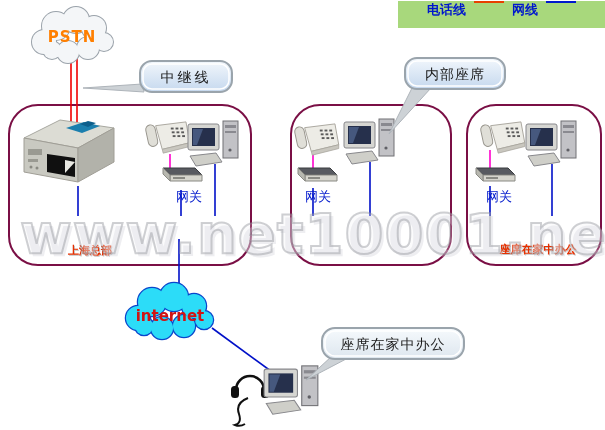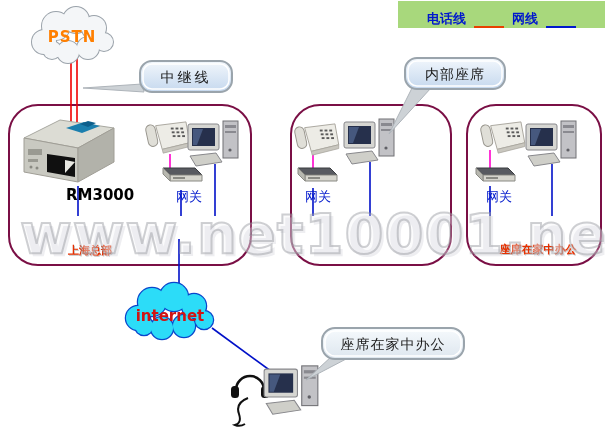--- a/index.html
+++ b/index.html
@@ -6,21 +6,21 @@
   #stage{
     position:relative;width:605px;height:430px;overflow:hidden;background:#fff;
     font-family:"DejaVu Sans",sans-serif;
   }
   #stage *{box-sizing:border-box;}
   .abs{position:absolute;}
 
   
   .legend{
     left:398px;top:1px;width:207px;height:27px;z-index:9;
-    background:var(--legend-bg);display:flex;align-items:flex-end;justify-content:center;gap:8px;
+    background:var(--legend-bg);display:flex;align-items:flex-start;justify-content:center;gap:8px;
     color:var(--legend-text);font-size:13px;font-weight:bold;
   }
   .legend .swatch{display:inline-block;width:30px;height:0;border-top-width:2px;border-top-style:solid;}
   .legend .sw-phone{border-top-color:#e84000;}
   .legend .sw-net{border-top-color:var(--legend-text);}
 
   
   .site-box{border:2px solid var(--site-border);border-radius:30px;background:transparent;z-index:1;}
   .box-shanghai{left:8px;top:104px;width:244px;height:162px;}
   .box-shenzhen{left:290px;top:104px;width:162px;height:162px;}
@@ -142,21 +142,20 @@
     <polygon points="4,38 30,35 36,44 10,48" fill="#cfcfc9" stroke="#88888c" stroke-width="1"></polygon>
   </svg>
 
   <svg class="abs device" style="left:155px;top:166px" width="48" height="20" viewBox="0 0 48 20">
     <polygon points="8,2 40,2 47,9 15,9" fill="#585a60" stroke="#3a3c40" stroke-width="1"></polygon>
     <polygon points="15,9 47,9 47,15 15,15" fill="#d6d5cd" stroke="#8a8a84" stroke-width="1"></polygon>
     <polygon points="8,2 15,9 15,15 8,8" fill="#b8b8b0" stroke="#8a8a84" stroke-width="1"></polygon>
     <rect x="18" y="11" width="12" height="2" fill="#8a8a84"></rect>
   </svg>
 
-  <div class="abs lbl server-label" style="left:66px;top:186px">RM3000</div>
   <div class="abs lbl gateway-label" style="left:176px;top:188px;width:40px">网关</div>
   <div class="abs lbl site-label" style="left:40px;top:243px;width:100px">上海总部</div>
 
   <svg class="abs device" style="left:292px;top:122px" width="48" height="36" viewBox="0 0 50 38">
     <polygon points="13,6 45,2 49,24 20,31" fill="#edece6" stroke="#a7a49c" stroke-width="1"></polygon>
     <polygon points="20,31 49,24 49,28 21,35" fill="#c9c7bf" stroke="#a7a49c" stroke-width="0.8"></polygon>
     <g fill="#5a5a5a">
       <rect x="29" y="8" width="3" height="2"></rect>
         <rect x="34" y="8" width="3" height="2"></rect>
         <rect x="39" y="8" width="3" height="2"></rect>

